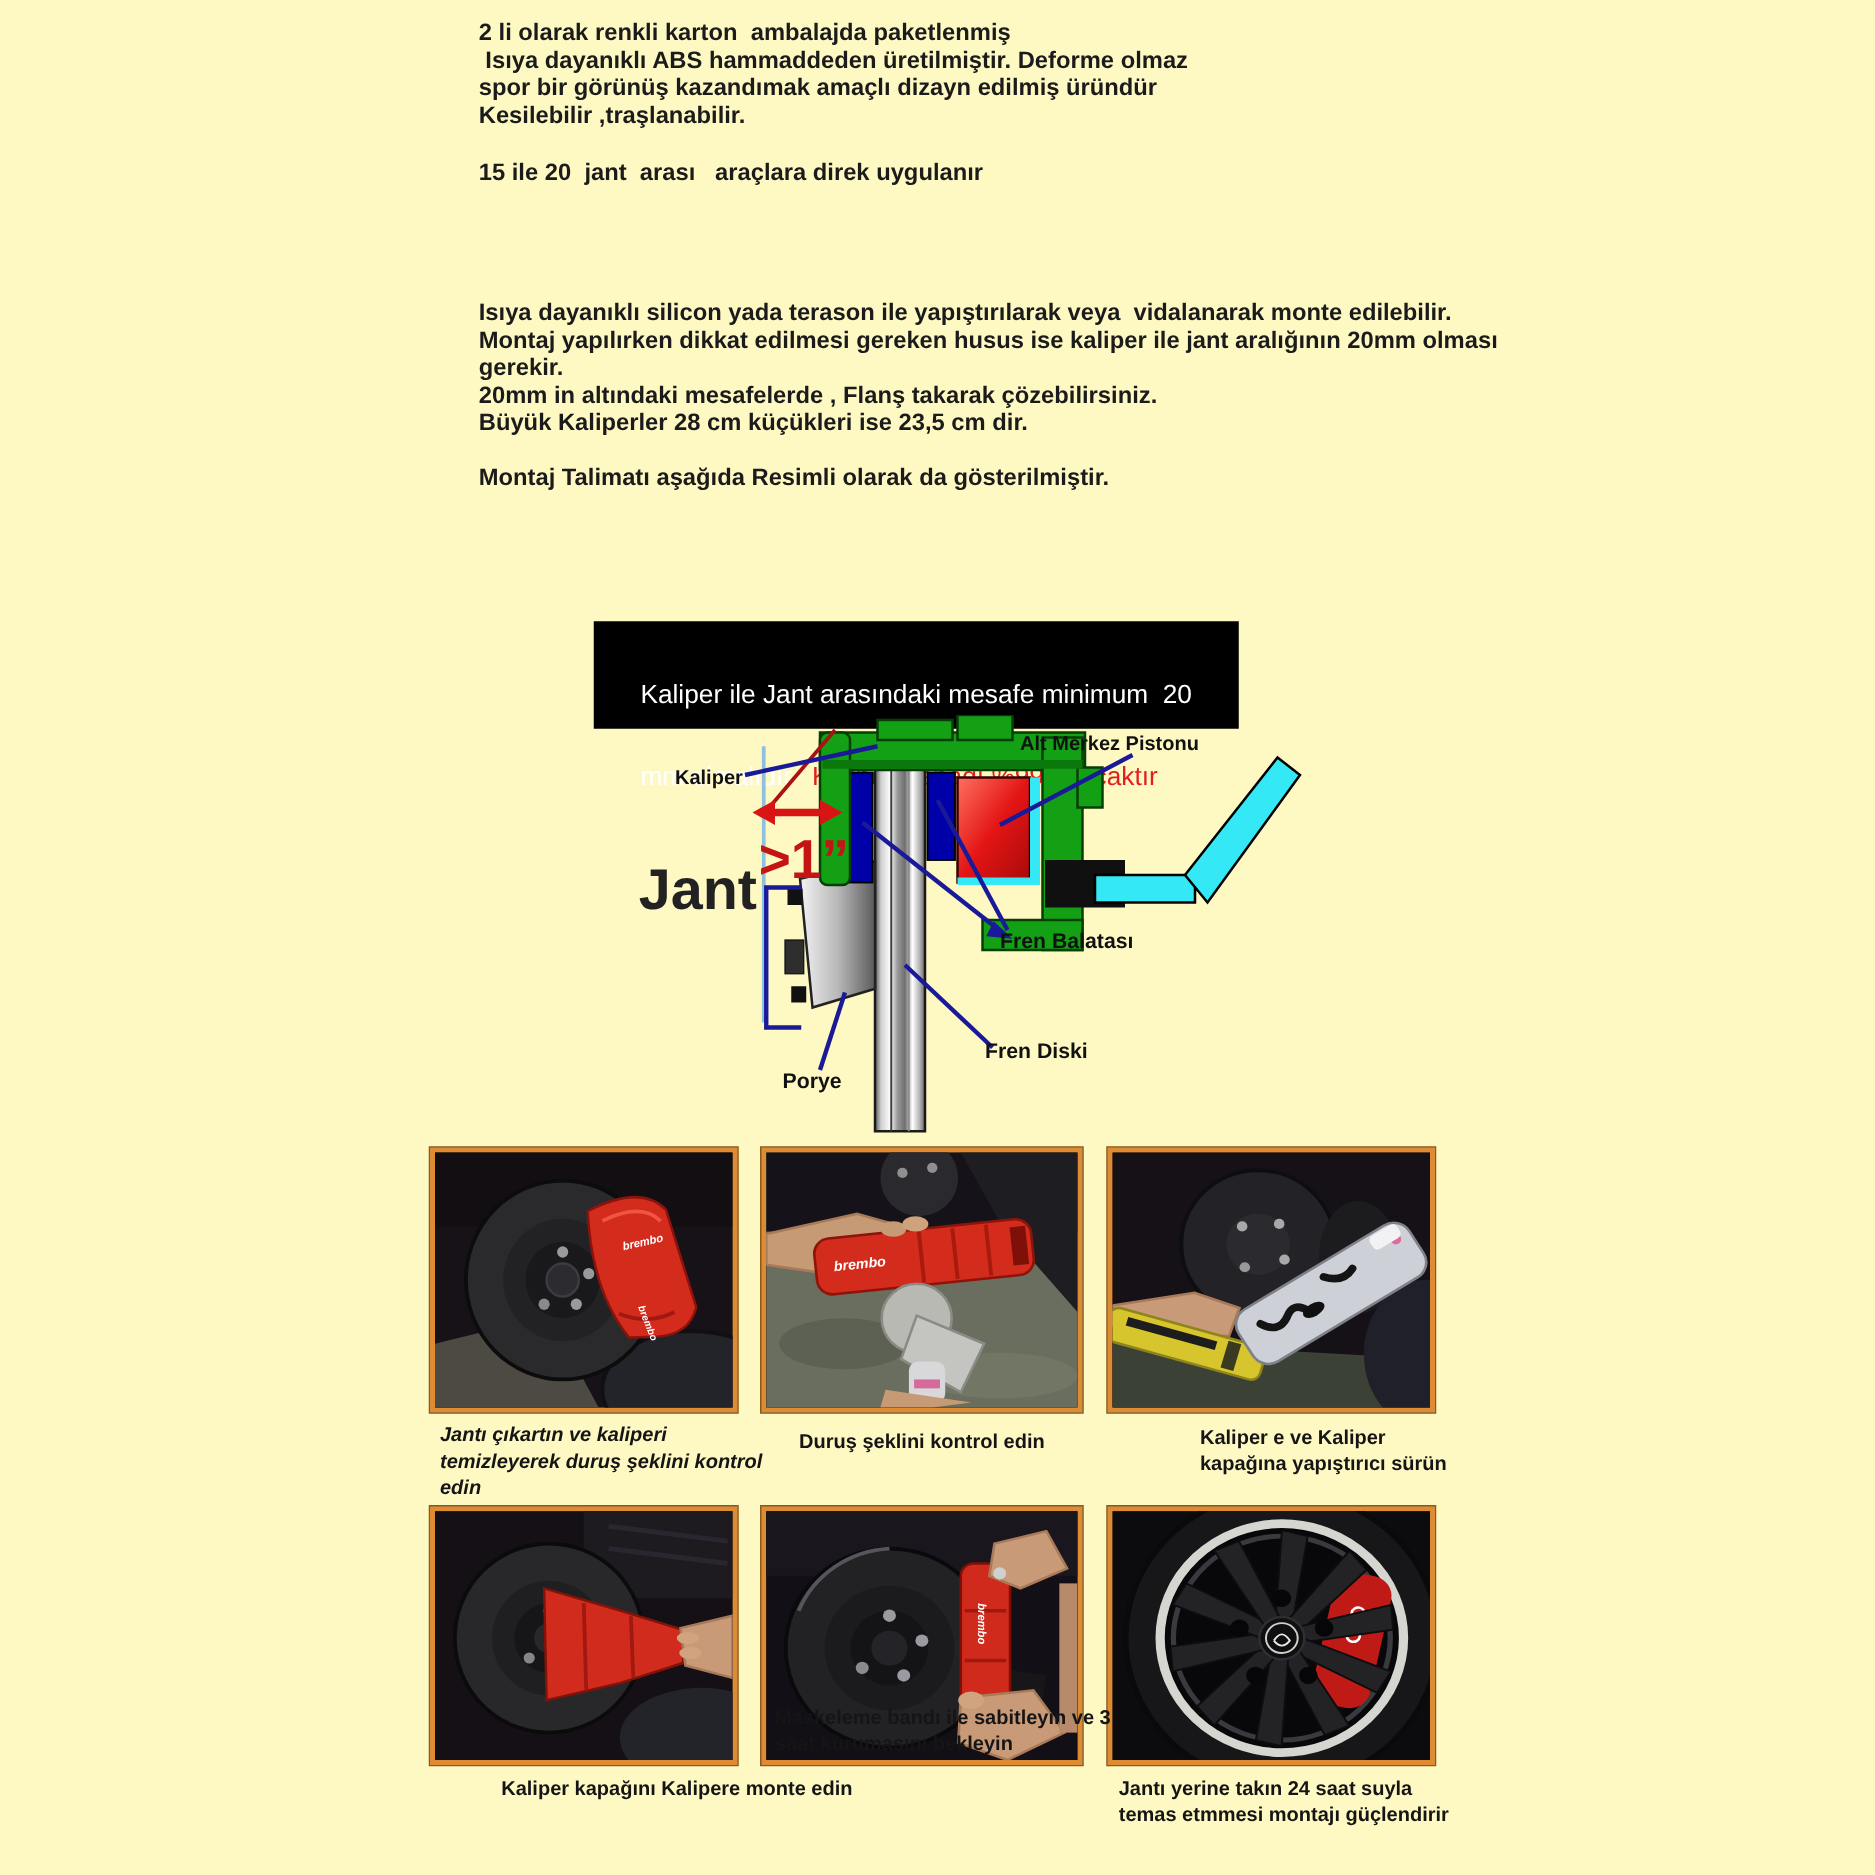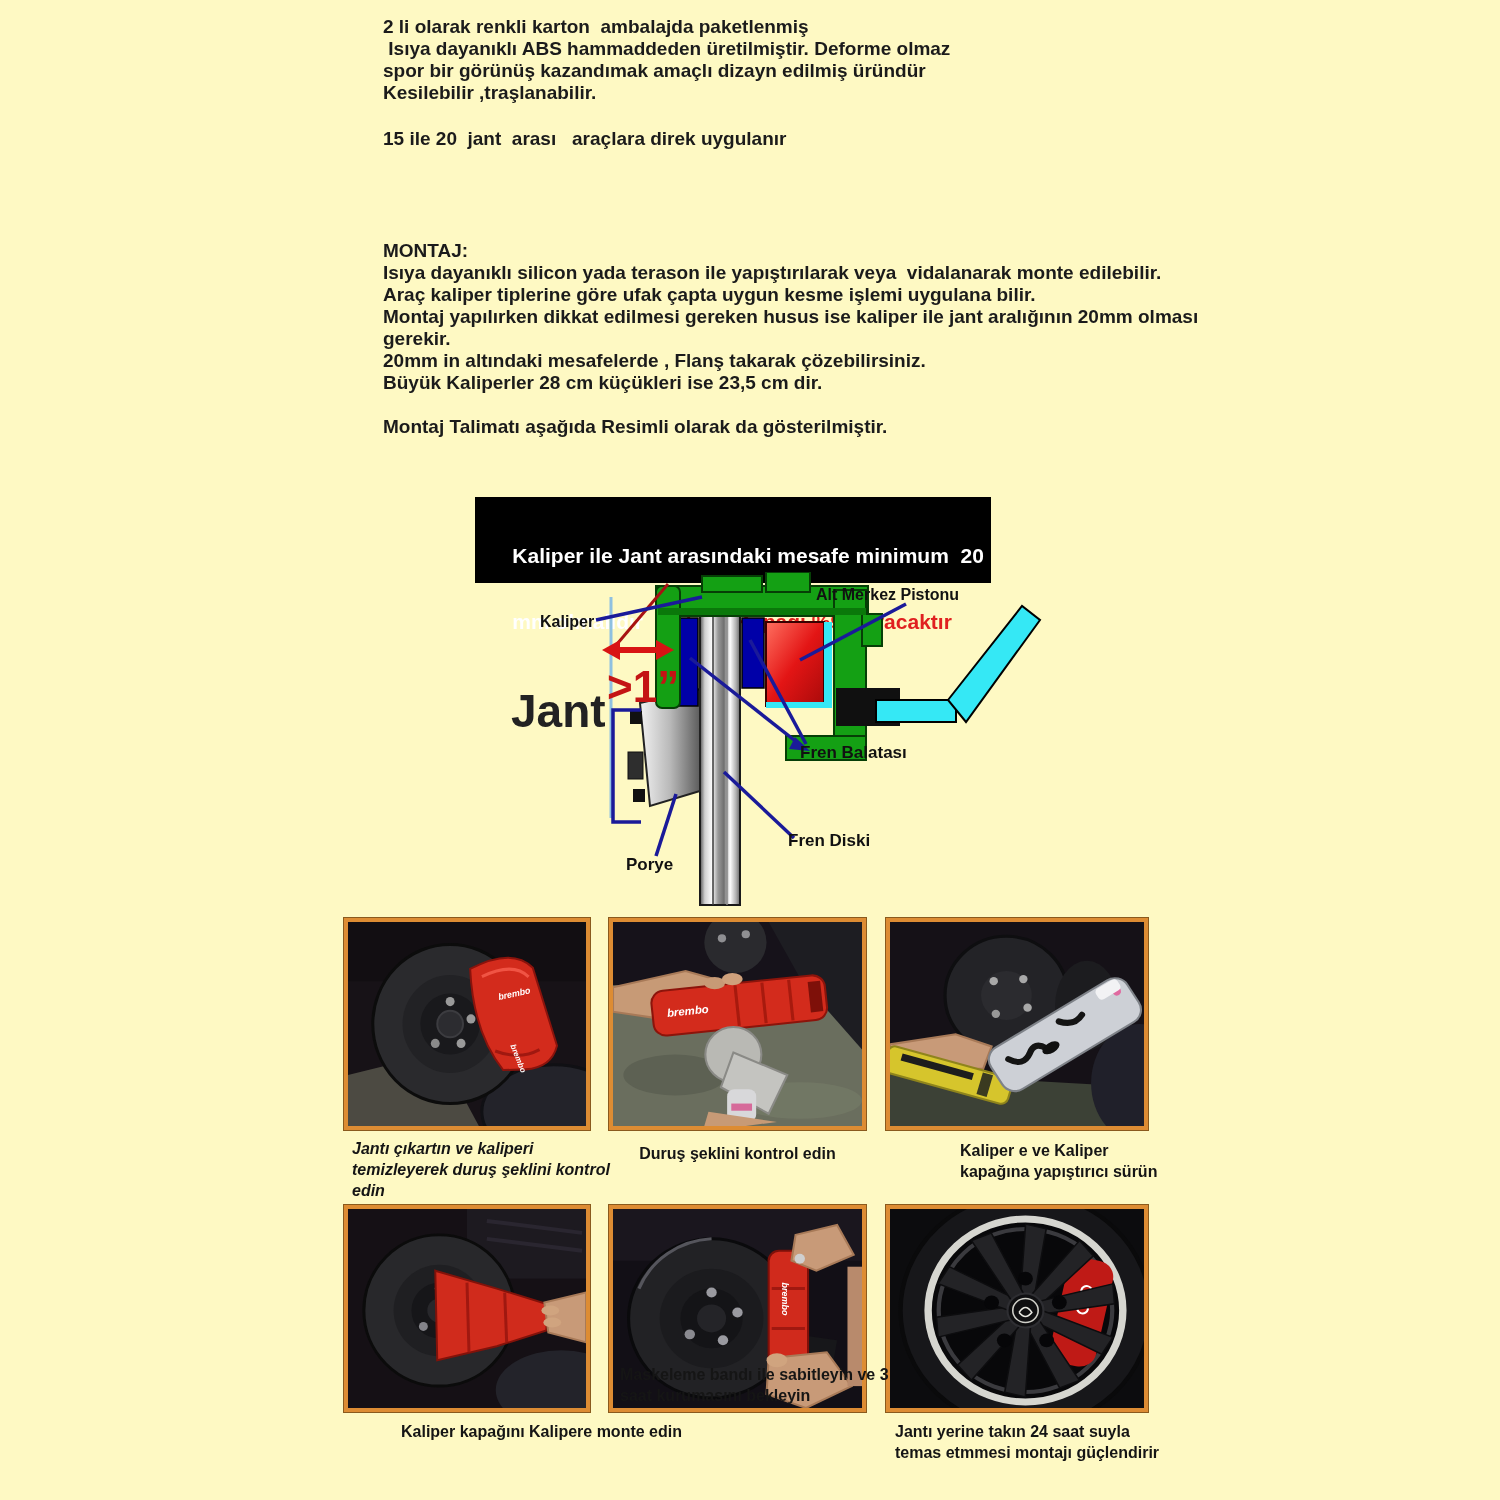--- a/index.html
+++ b/index.html
@@ -3,21 +3,21 @@
 <meta charset="utf-8">
 <style>
   html,body{margin:0;padding:0;background:#fff;}
   .page{position:relative;width:1500px;height:1500px;background:#fef9c3;overflow:hidden;
         font-family:"Liberation Sans", sans-serif;color:#1a1a1a;}
   .textblock{position:absolute;font-weight:bold;font-size:19px;line-height:22px;color:#1b1b1b;}
   .textblock .line{white-space:pre-wrap;}
   .spacer22{height:22px;}
   .spacer24{height:24px;}
   .banner{position:absolute;left:475px;top:497px;width:516px;height:86px;background:#000;
-          color:#fff;font-weight:bold;font-size:21px;line-height:33px;padding:9px 0 0 14px;
+          color:#fff;font-weight:normal;font-size:21px;line-height:33px;padding:9px 0 0 14px;
           box-sizing:border-box;white-space:pre-wrap;}
   .banner .red{color:#e02020;margin-left:10px;}
   .diagram{position:absolute;left:455px;top:572px;width:630px;height:350px;}
   .photo{position:absolute;border:4px solid #dd8c33;outline:1px solid #8a5a1d;background:#111;box-sizing:border-box;}
   .photo svg{display:block;width:100%;height:100%;}
   .caption{position:absolute;font-weight:bold;font-size:16px;line-height:21px;color:#151515;}
   .caption.center{text-align:center;}
   svg text{font-family:"Liberation Sans", sans-serif;}
 </style>
 </head>
@@ -28,23 +28,21 @@
   <div class="textblock" style="left:383px;top:16px;">
     <div class="line">2 li olarak renkli karton  ambalajda paketlenmiş</div>
     <div class="line"> Isıya dayanıklı ABS hammaddeden üretilmiştir. Deforme olmaz</div>
     <div class="line">spor bir görünüş kazandımak amaçlı dizayn edilmiş üründür</div>
     <div class="line">Kesilebilir ,traşlanabilir.</div>
     <div class="spacer24"></div>
     <div class="line">15 ile 20  jant  arası   araçlara direk uygulanır</div>
   </div>
 
   <div class="textblock" style="left:383px;top:240px;">
-    <div class="line">MONTAJ:</div>
     <div class="line">Isıya dayanıklı silicon yada terason ile yapıştırılarak veya  vidalanarak monte edilebilir.</div>
-    <div class="line">Araç kaliper tiplerine göre ufak çapta uygun kesme işlemi uygulana bilir.</div>
     <div class="line">Montaj yapılırken dikkat edilmesi gereken husus ise kaliper ile jant aralığının 20mm olması</div>
     <div class="line">gerekir.</div>
     <div class="line">20mm in altındaki mesafelerde , Flanş takarak çözebilirsiniz.</div>
     <div class="line">Büyük Kaliperler 28 cm küçükleri ise 23,5 cm dir.</div>
     <div class="spacer22"></div>
     <div class="line">Montaj Talimatı aşağıda Resimli olarak da gösterilmiştir.</div>
   </div>
 
   <div class="banner">
     <span>Kaliper ile Jant arasındaki mesafe minimum  20</span><br>

